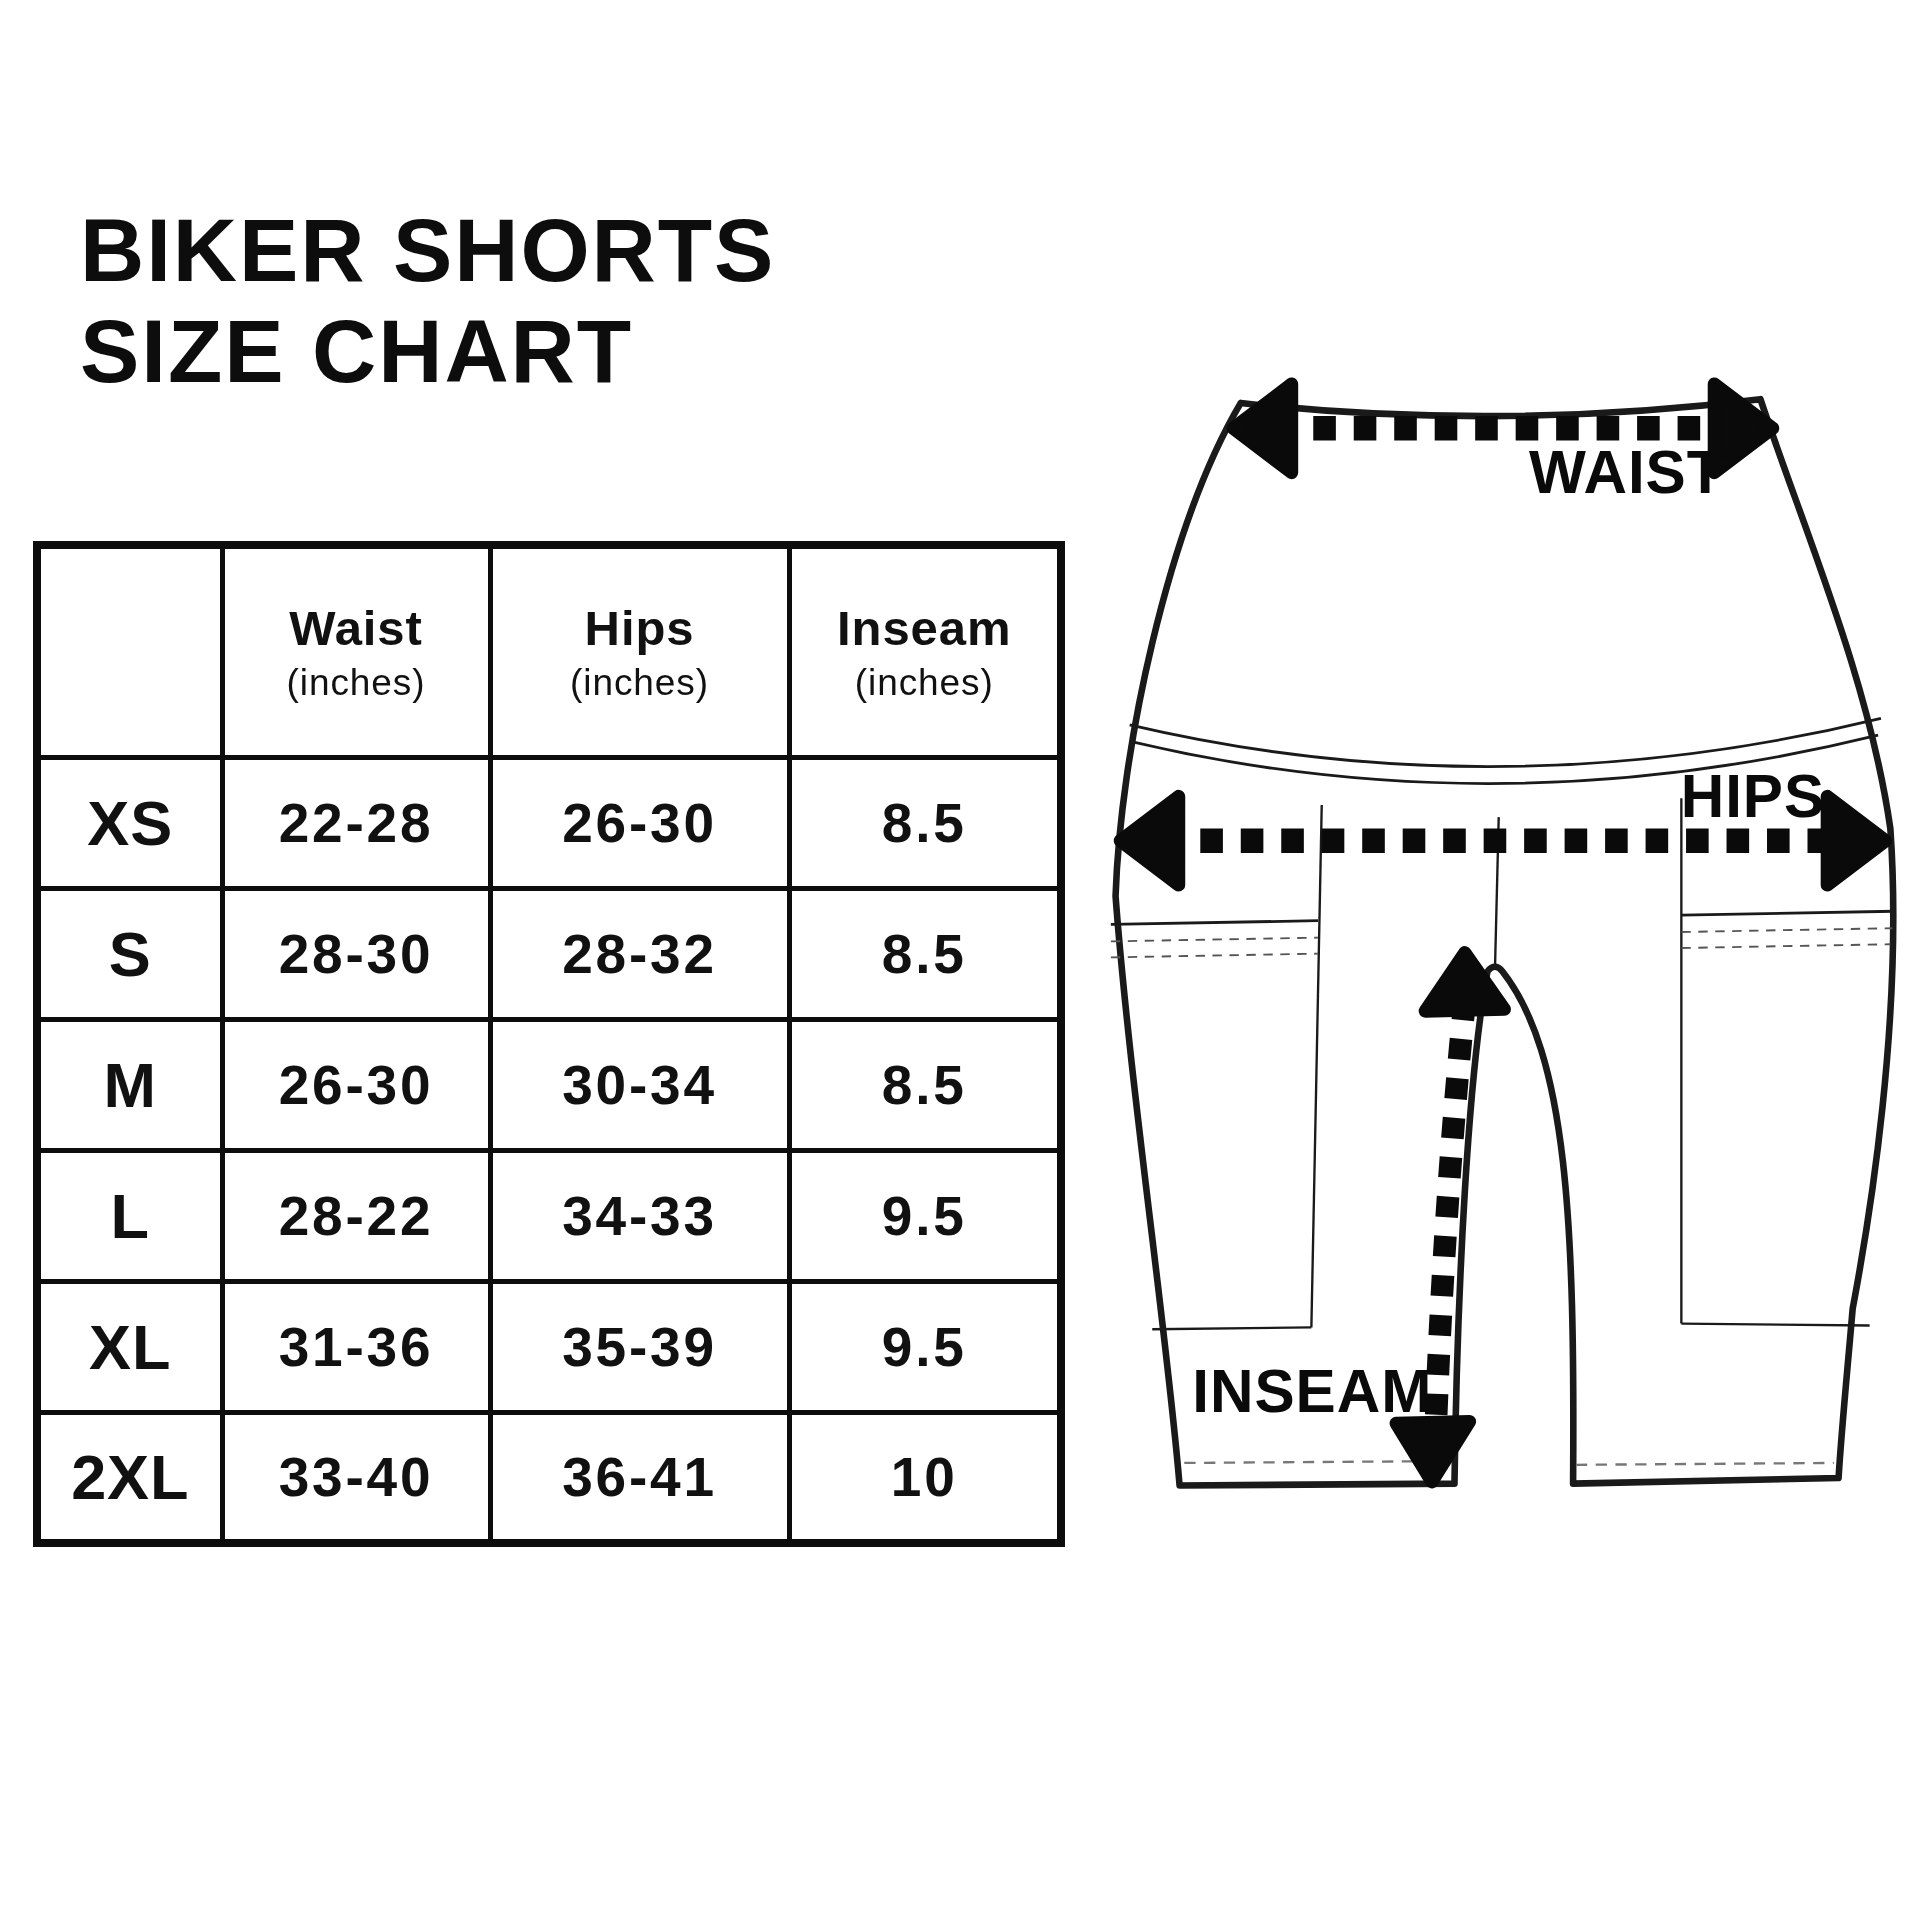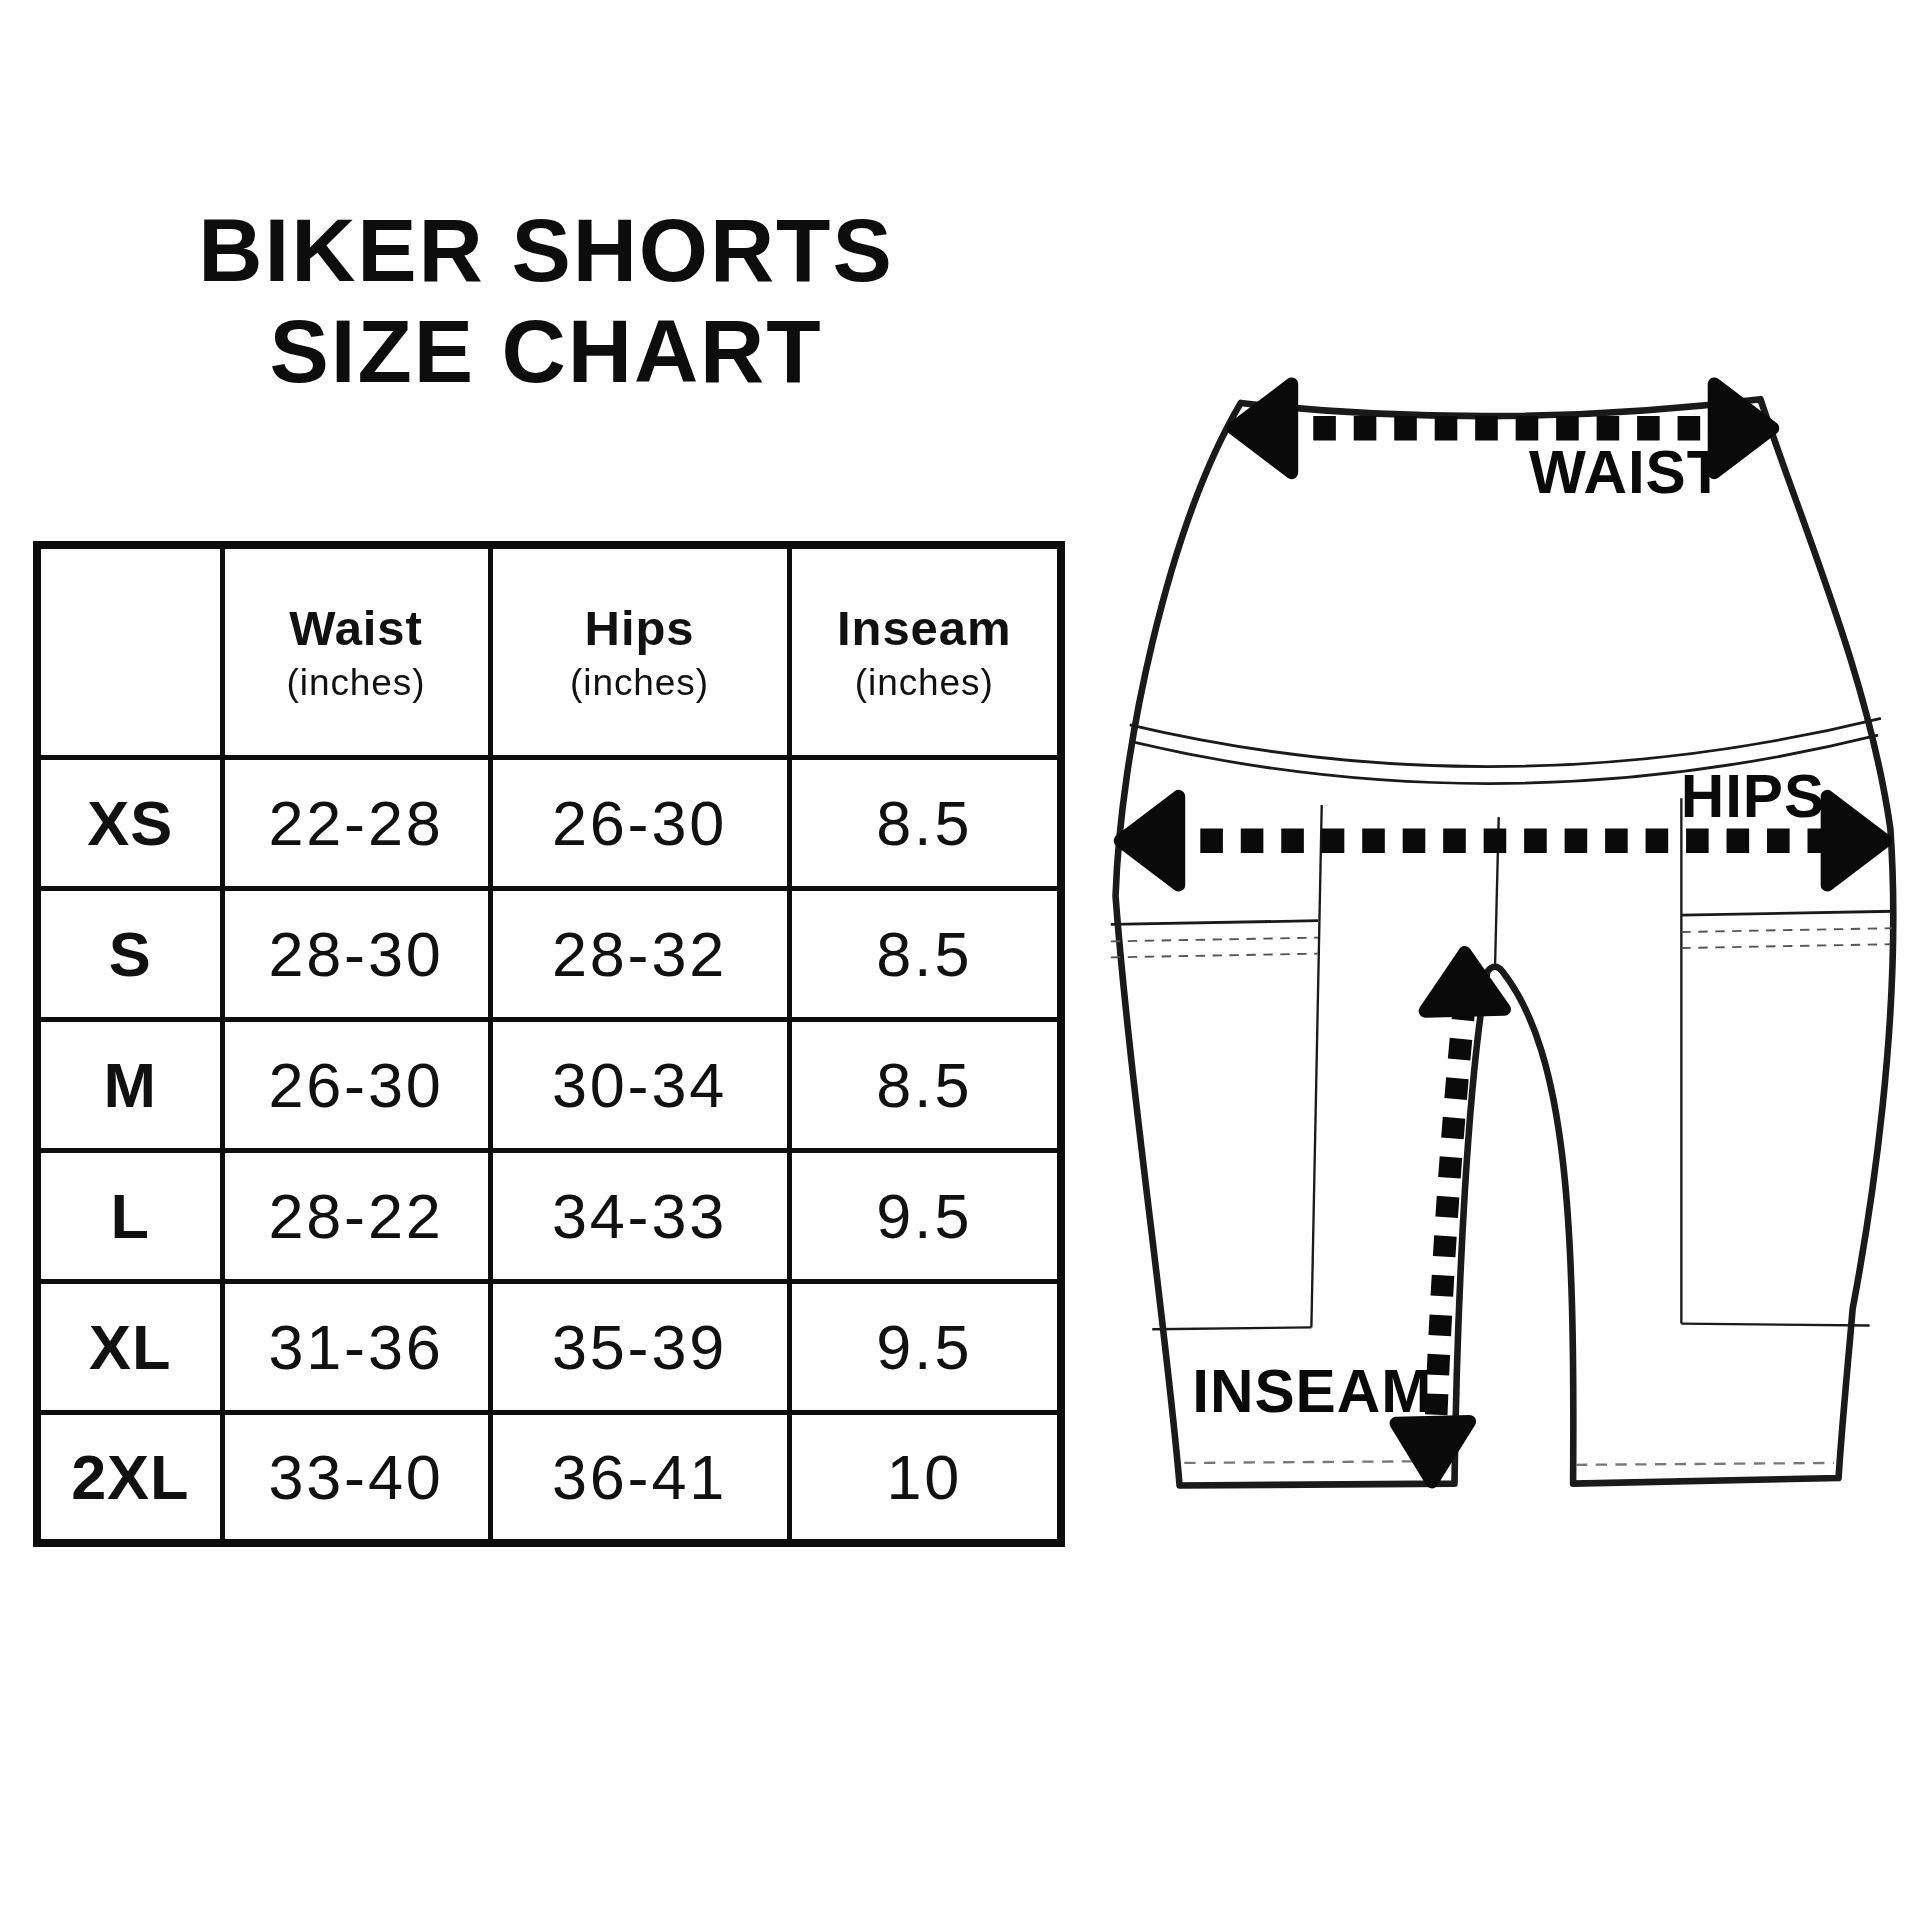--- a/index.html
+++ b/index.html
@@ -2,38 +2,38 @@
 <html style="font-size:15px"><head>
 <meta charset="utf-8">
 <style>
   html,body{margin:0;padding:0;background:#ffffff;}
   .canvas{
     position:relative;width:1928px;height:1928px;background:#ffffff;
     font-family:"Liberation Sans", sans-serif;color:#111;overflow:hidden;
   }
   .title{
     position:absolute;left:80px;top:200px;width:932px;
-    text-align:center;font-size:89px;font-weight:700;letter-spacing:1.9px;
+    font-size:89px;font-weight:700;letter-spacing:1.9px;
     line-height:1.13;color:#0d0d0d;
   }
   table.size-chart{
     position:absolute;left:33px;top:541px;width:1024px;height:1000px;
     border-collapse:collapse;table-layout:fixed;
   }
   table.size-chart td,table.size-chart th{
     border:5.6px solid #0d0d0d;text-align:center;vertical-align:middle;
     padding:0;background:#fff;
   }
   table.size-chart{border:8.5px solid #0d0d0d;}
   tr.hdr{height:212px;}
   tr.datarow{height:131px;}
   .hdr-label{font-size:49px;font-weight:700;letter-spacing:0.9px;}
   .hdr-unit{font-size:37px;font-weight:400;letter-spacing:0.9px;margin-top:5.6px;}
   .size-cell{font-size:63px;font-weight:700;letter-spacing:0.9px;}
-  .val-cell{font-size:63px;font-weight:400;letter-spacing:2.8px;}
+  .val-cell{font-size:55px;font-weight:700;letter-spacing:2.8px;}
   svg.shorts{position:absolute;left:0;top:0;}
   .diagram-label{font-weight:700;font-size:64px;fill:#0a0a0a;letter-spacing:1px;}
 </style>
 </head>
 <body>
 
 <div class="canvas">
 
   <div class="title">
     <div>BIKER SHORTS</div>

